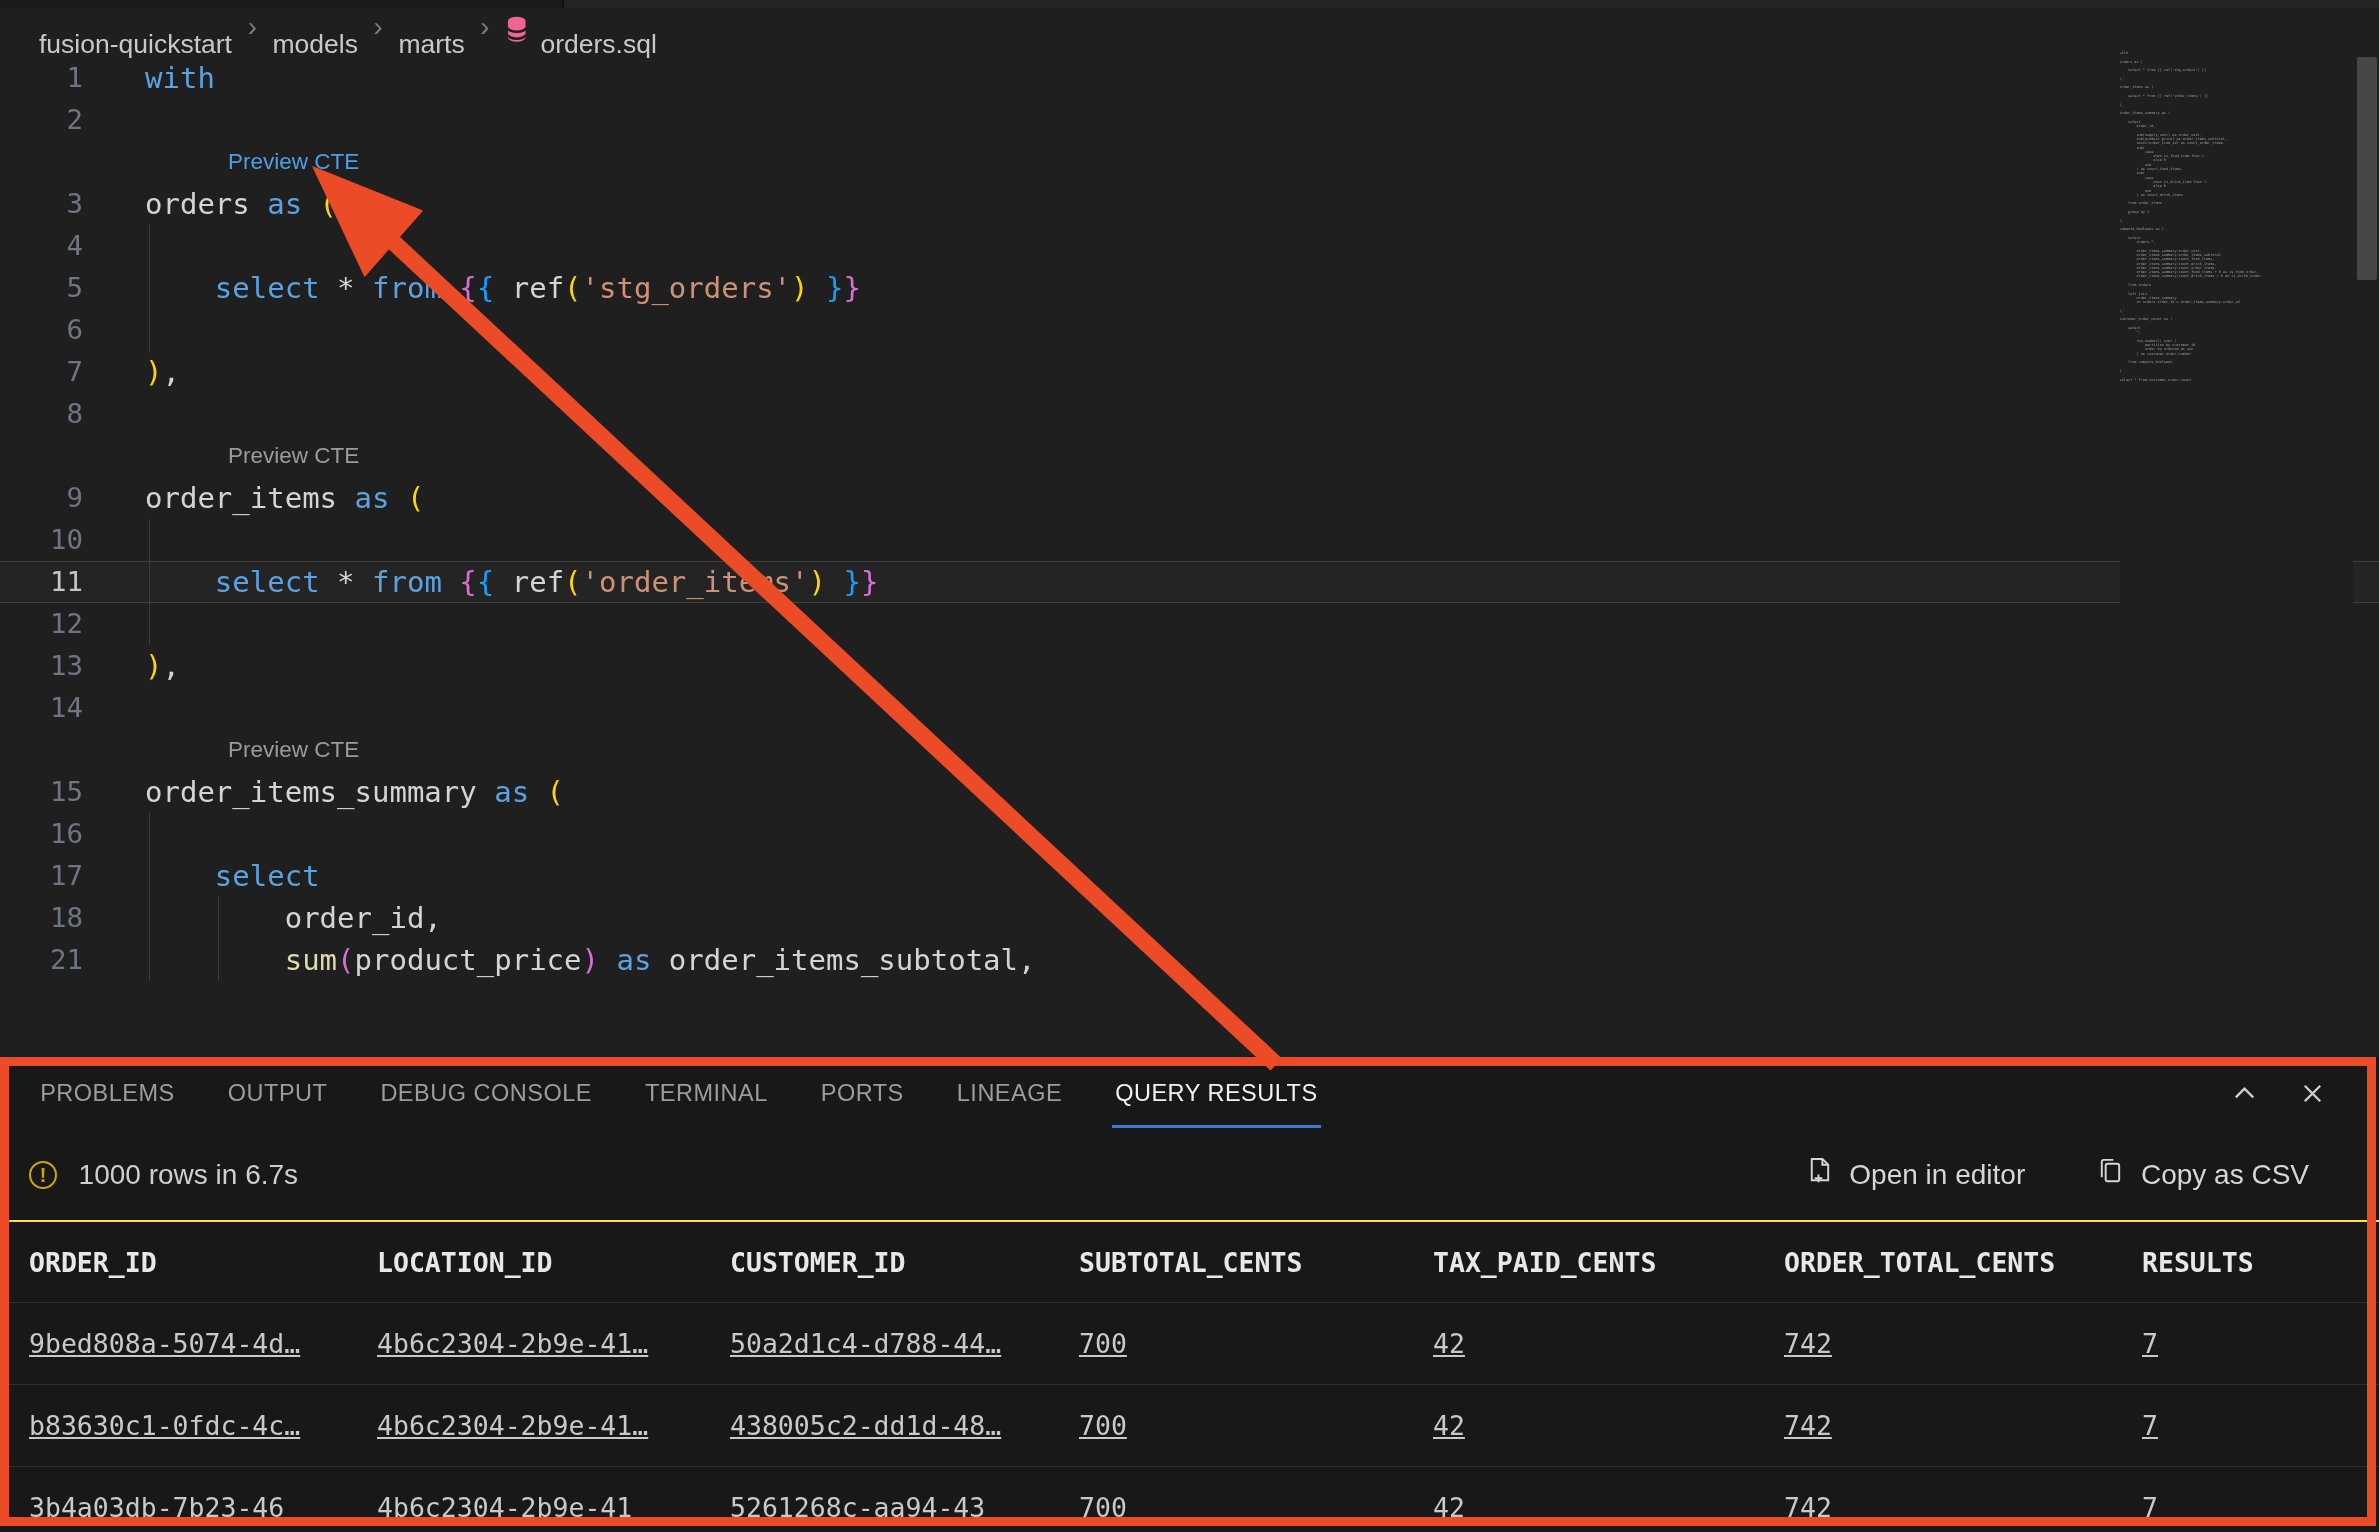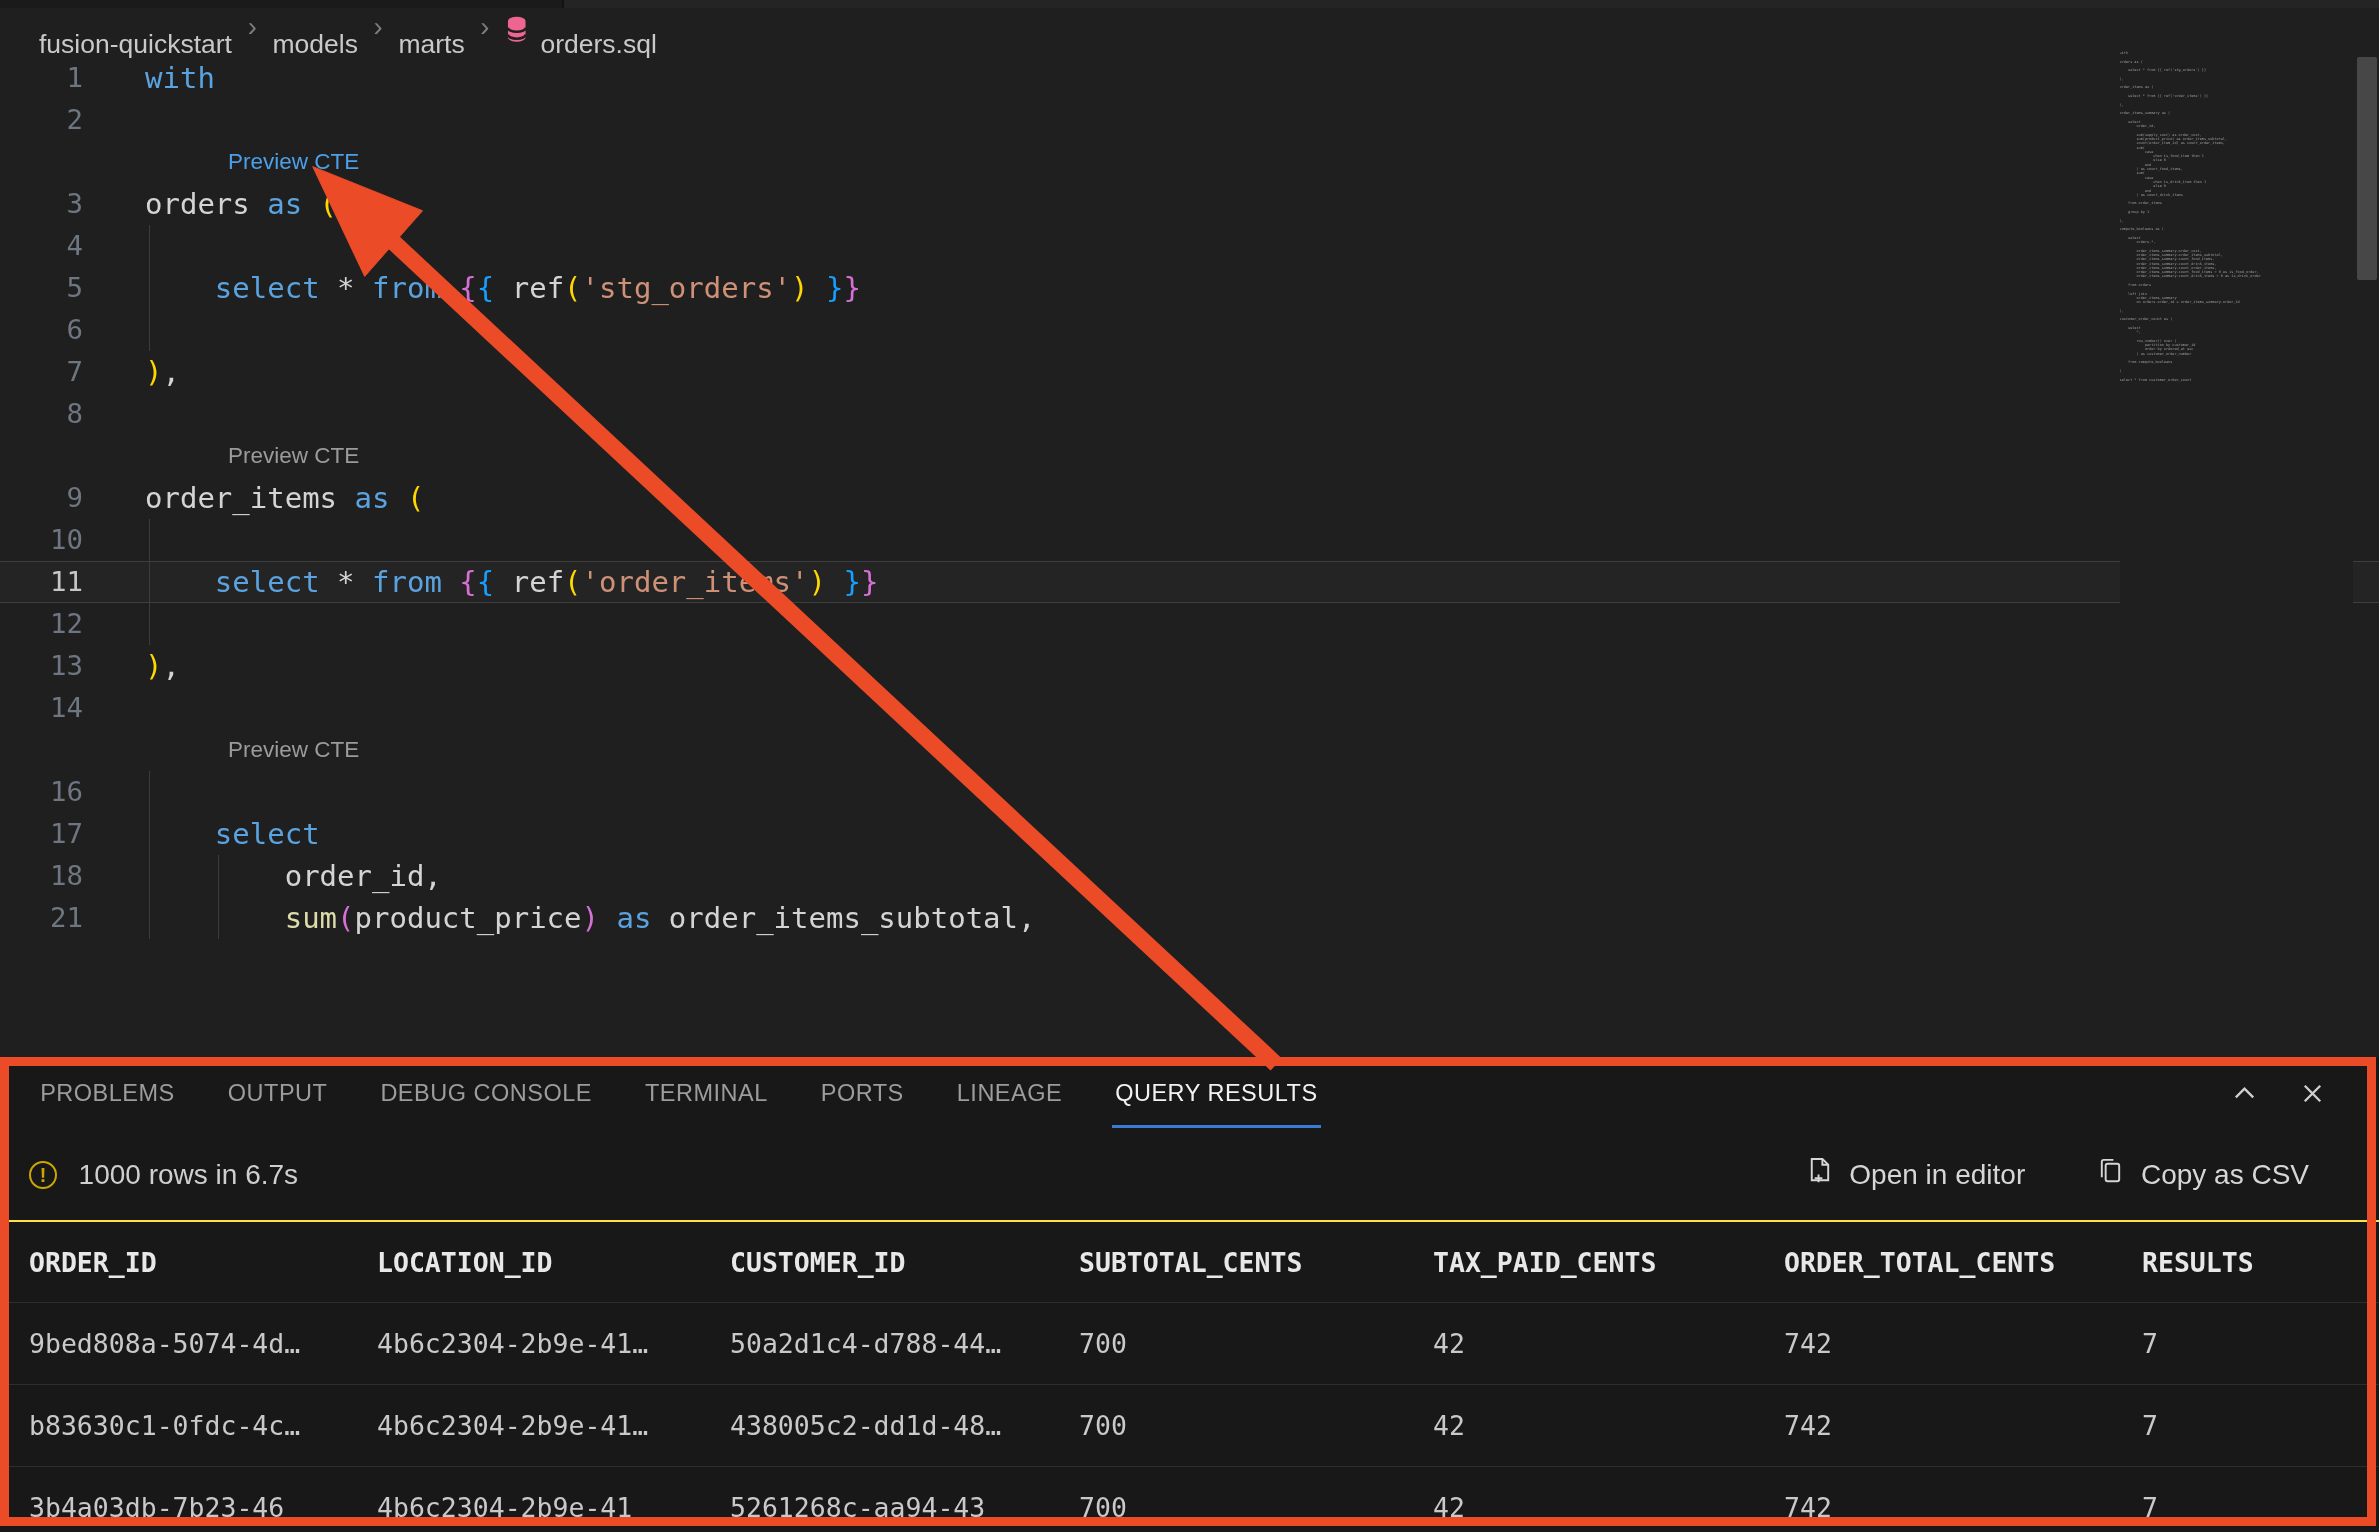--- a/index.html
+++ b/index.html
@@ -58,21 +58,21 @@
   .status{display:flex;align-items:center;gap:21.6px;font-size:28px;color:#cfcfcf;}
   .warnicon{width:28px;height:28px;border:2.5px solid #cca700;border-radius:50%;color:#cca700;
             display:flex;align-items:center;justify-content:center;font-size:19.6px;font-weight:bold;flex:none;}
   .actions{display:flex;align-items:center;gap:71px;justify-content:space-between;}
   .action{display:flex;align-items:center;gap:15.7px;font-size:28px;color:#d6d6d6;cursor:pointer;}
 
   .rtable{position:relative;font-family:"DejaVu Sans Mono",monospace;font-size:26.5px;}
   .trow{display:grid;grid-template-columns:348px 353px 349px 354px 351px 358px auto;
         padding-left:29px;align-items:center;height:82px;}
   .thead{font-weight:bold;color:#e8e8e8;border-top:2px solid #fde047;}
-  .tdata{color:#c9c9c9;border-top:1px solid #2e2e2e;cursor:default;}
+  .tdata{color:#c9c9c9;border-top:1px solid #2e2e2e;cursor:default;text-decoration:underline;}
   .tcell{overflow:hidden;white-space:nowrap;}
 
   
   .anno-rect{position:absolute;left:0;top:1057px;width:2376px;height:469px;
              border:9.8px solid var(--accent);pointer-events:none;z-index:50;}
   .anno-arrow{position:absolute;left:0;top:0;width:2380px;height:1533px;pointer-events:none;z-index:51;}
 </style>
 </head>
 <body style="--accent: #ec4b27;">
 
@@ -109,20 +109,21 @@
       <div class="crow"><span class="ln">7</span><span class="ct"><span class="by">)</span><span class="pl">,</span></span></div>
       <div class="crow"><span class="ln">8</span><span class="ct"></span></div>
       <div class="crow"><span class="ln"></span><span class="lens-link dim">Preview CTE</span></div>
       <div class="crow"><span class="ln">9</span><span class="ct"><span class="pl">order_items </span><span class="kw">as</span><span class="pl"> </span><span class="by">(</span></span></div>
       <div class="crow"><span class="ln">10</span><span class="guide g0"></span><span class="ct"></span></div>
       <div class="crow current"><span class="ln">11</span><span class="guide g0"></span><span class="ct"><span class="pl">    </span><span class="kw">select</span><span class="pl"> * </span><span class="kw">from</span><span class="pl"> </span><span class="bo">{</span><span class="bb">{</span><span class="pl"> ref</span><span class="by">(</span><span class="st">'order_items'</span><span class="by">)</span><span class="pl"> </span><span class="bb">}</span><span class="bo">}</span></span></div>
       <div class="crow"><span class="ln">12</span><span class="guide g0"></span><span class="ct"></span></div>
       <div class="crow"><span class="ln">13</span><span class="ct"><span class="by">)</span><span class="pl">,</span></span></div>
       <div class="crow"><span class="ln">14</span><span class="ct"></span></div>
       <div class="crow"><span class="ln"></span><span class="lens-link dim">Preview CTE</span></div>
+      <div class="crow"><span class="ln">15</span><span class="ct"><span class="pl">order_items_summary </span><span class="kw">as</span><span class="pl"> </span><span class="by">(</span></span></div>
       <div class="crow"><span class="ln">16</span><span class="guide g0"></span><span class="ct"></span></div>
       <div class="crow"><span class="ln">17</span><span class="guide g0"></span><span class="ct"><span class="pl">    </span><span class="kw">select</span></span></div>
       <div class="crow"><span class="ln">18</span><span class="guide g0"></span><span class="guide g1"></span><span class="ct"><span class="pl">        order_id,</span></span></div>
       <div class="crow"><span class="ln">21</span><span class="guide g0"></span><span class="guide g1"></span><span class="ct"><span class="pl">        </span><span class="fn">sum</span><span class="bo">(</span><span class="pl">product_price</span><span class="bo">)</span><span class="pl"> </span><span class="kw">as</span><span class="pl"> order_items_subtotal,</span></span></div>
     </div>
 
   <div class="minimap" id="minimap"><div>with</div><div></div><div>orders as (</div><div></div><div>    select * from {{ ref('stg_orders') }}</div><div></div><div>),</div><div></div><div>order_items as (</div><div></div><div>    select * from {{ ref('order_items') }}</div><div></div><div>),</div><div></div><div>order_items_summary as (</div><div></div><div>    select</div><div>        order_id,</div><div></div><div>        sum(supply_cost) as order_cost,</div><div>        sum(product_price) as order_items_subtotal,</div><div>        count(order_item_id) as count_order_items,</div><div>        sum(</div><div>            case</div><div>                when is_food_item then 1</div><div>                else 0</div><div>            end</div><div>        ) as count_food_items,</div><div>        sum(</div><div>            case</div><div>                when is_drink_item then 1</div><div>                else 0</div><div>            end</div><div>        ) as count_drink_items</div><div></div><div>    from order_items</div><div></div><div>    group by 1</div><div></div><div>),</div><div></div><div>compute_booleans as (</div><div></div><div>    select</div><div>        orders.*,</div><div></div><div>        order_items_summary.order_cost,</div><div>        order_items_summary.order_items_subtotal,</div><div>        order_items_summary.count_food_items,</div><div>        order_items_summary.count_drink_items,</div><div>        order_items_summary.count_order_items,</div><div>        order_items_summary.count_food_items &gt; 0 as is_food_order,</div><div>        order_items_summary.count_drink_items &gt; 0 as is_drink_order</div><div></div><div>    from orders</div><div></div><div>    left join</div><div>        order_items_summary</div><div>        on orders.order_id = order_items_summary.order_id</div><div></div><div>),</div><div></div><div>customer_order_count as (</div><div></div><div>    select</div><div>        *,</div><div></div><div>        row_number() over (</div><div>            partition by customer_id</div><div>            order by ordered_at asc</div><div>        ) as customer_order_number</div><div></div><div>    from compute_booleans</div><div></div><div>)</div><div></div><div>select * from customer_order_count</div></div>
   <div class="scrollbar">
     <div class="scroll-thumb"></div>
   </div>

